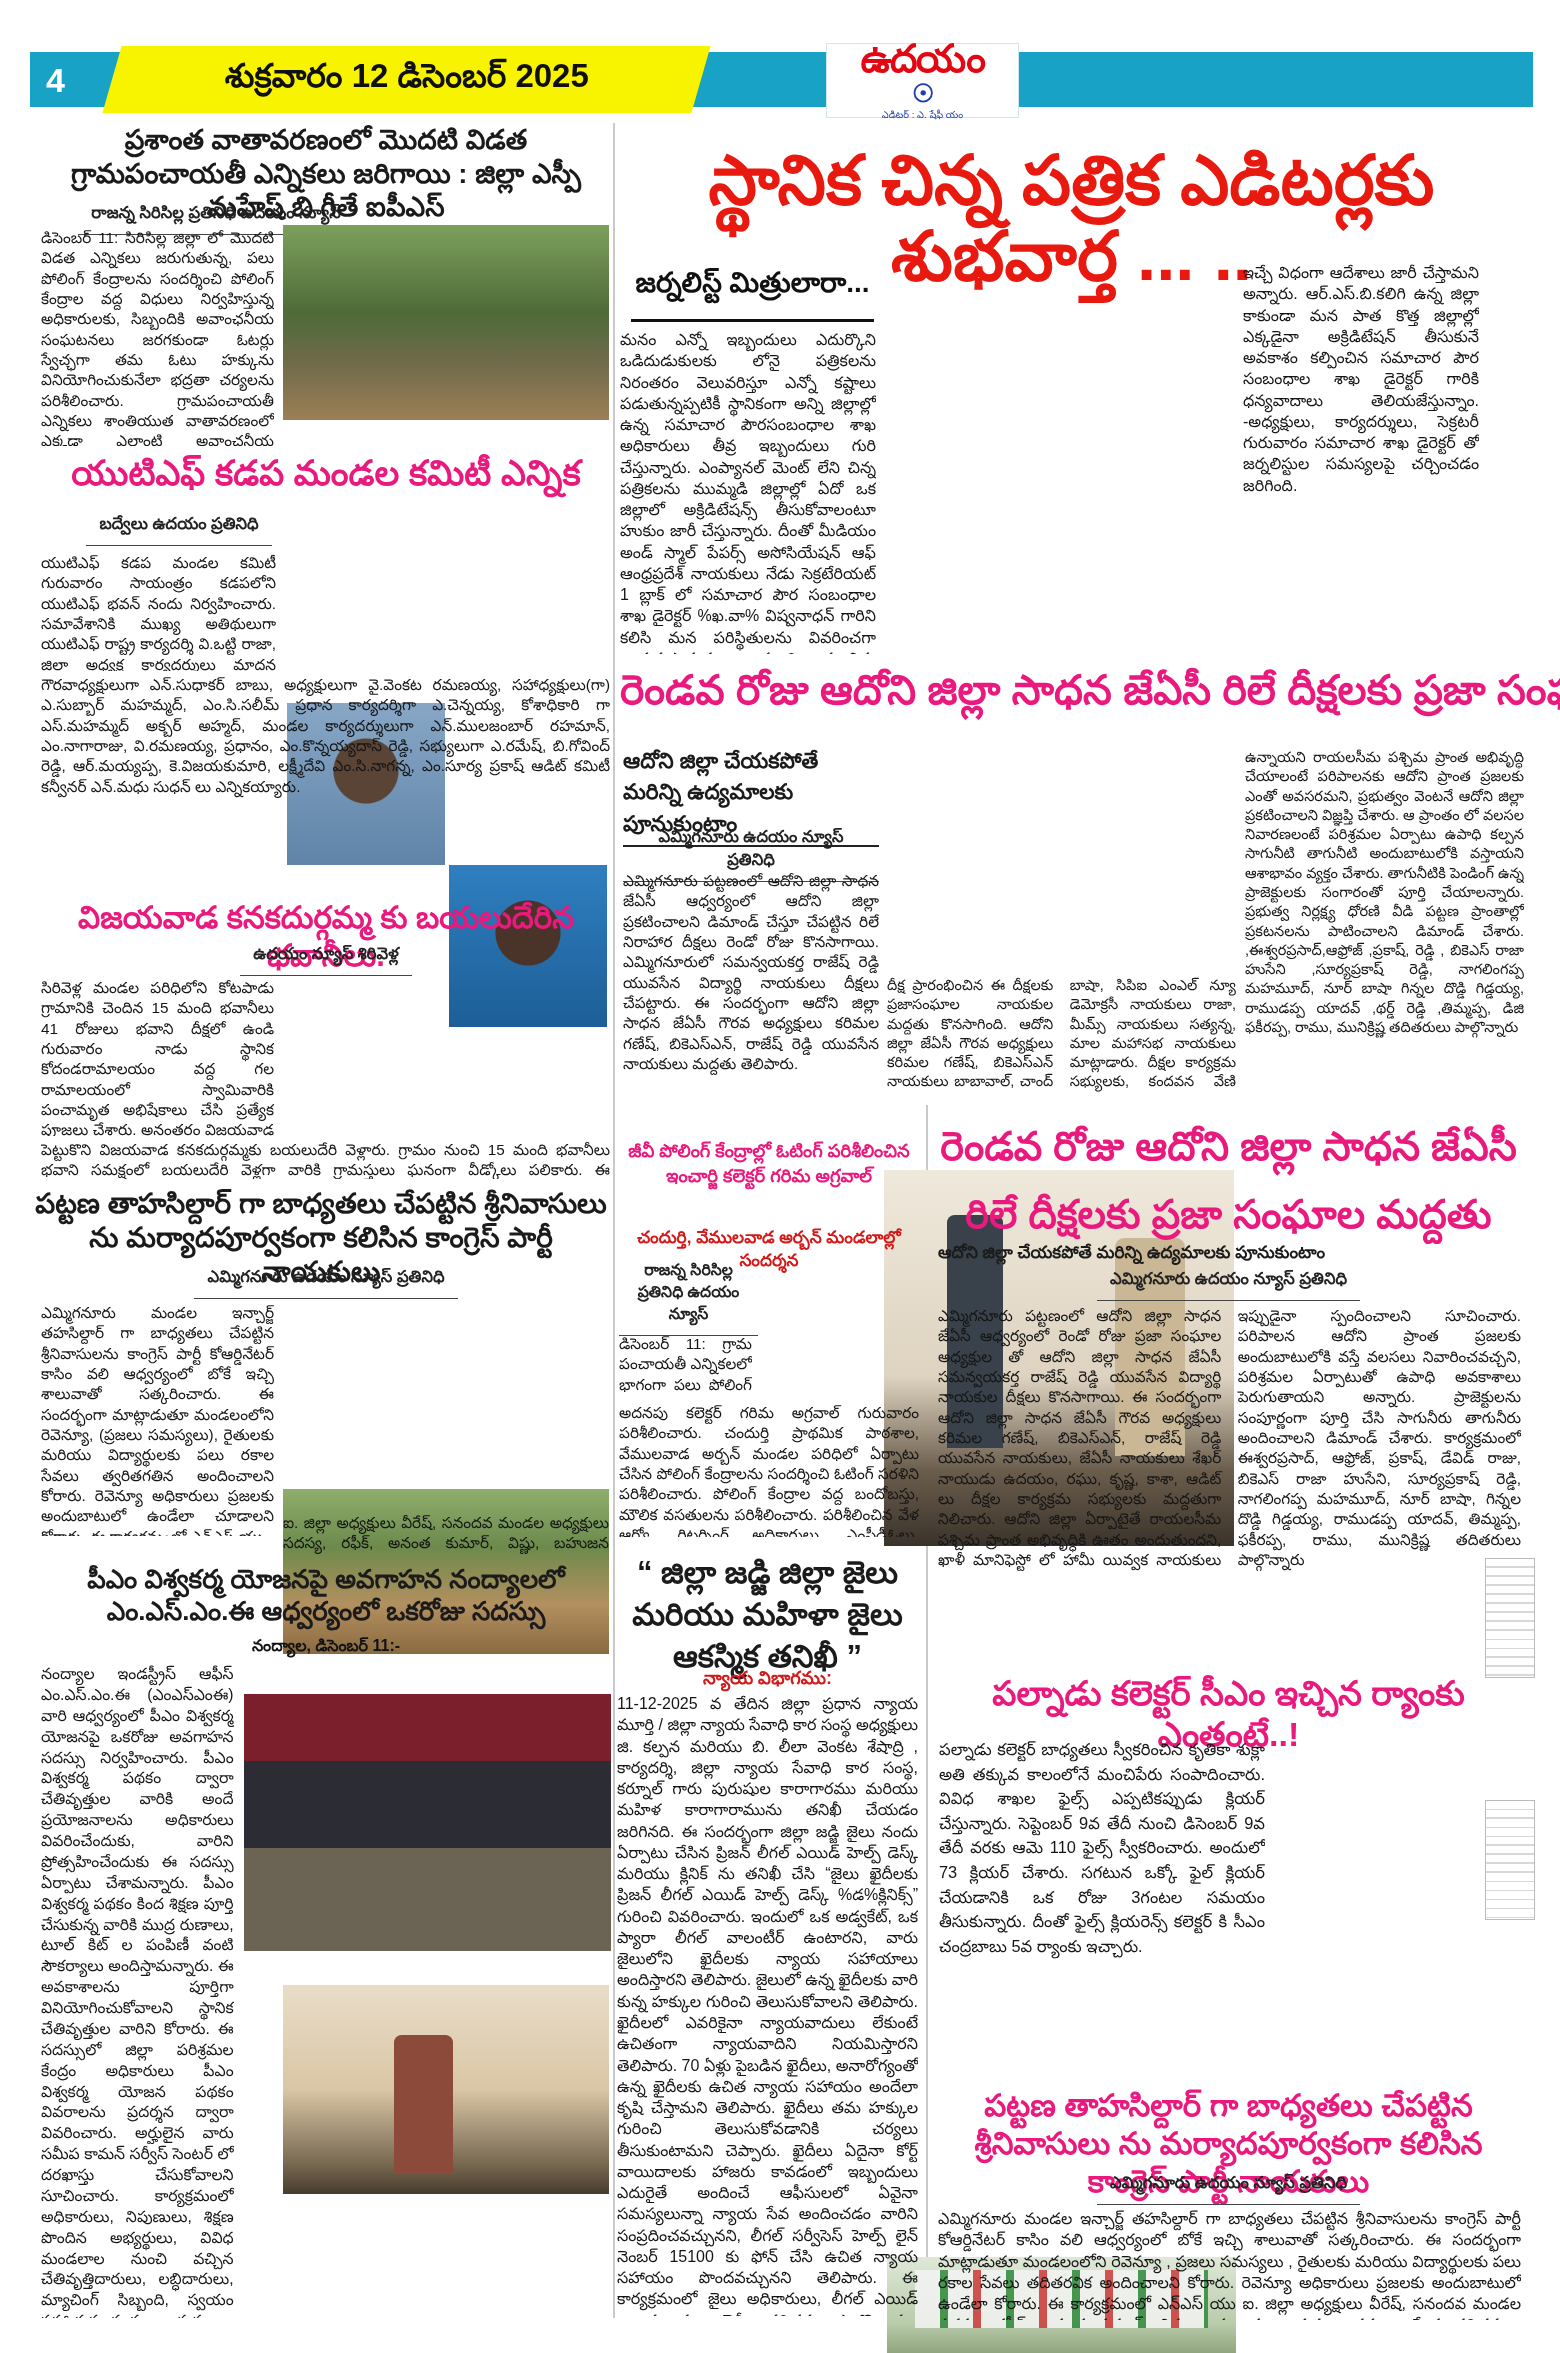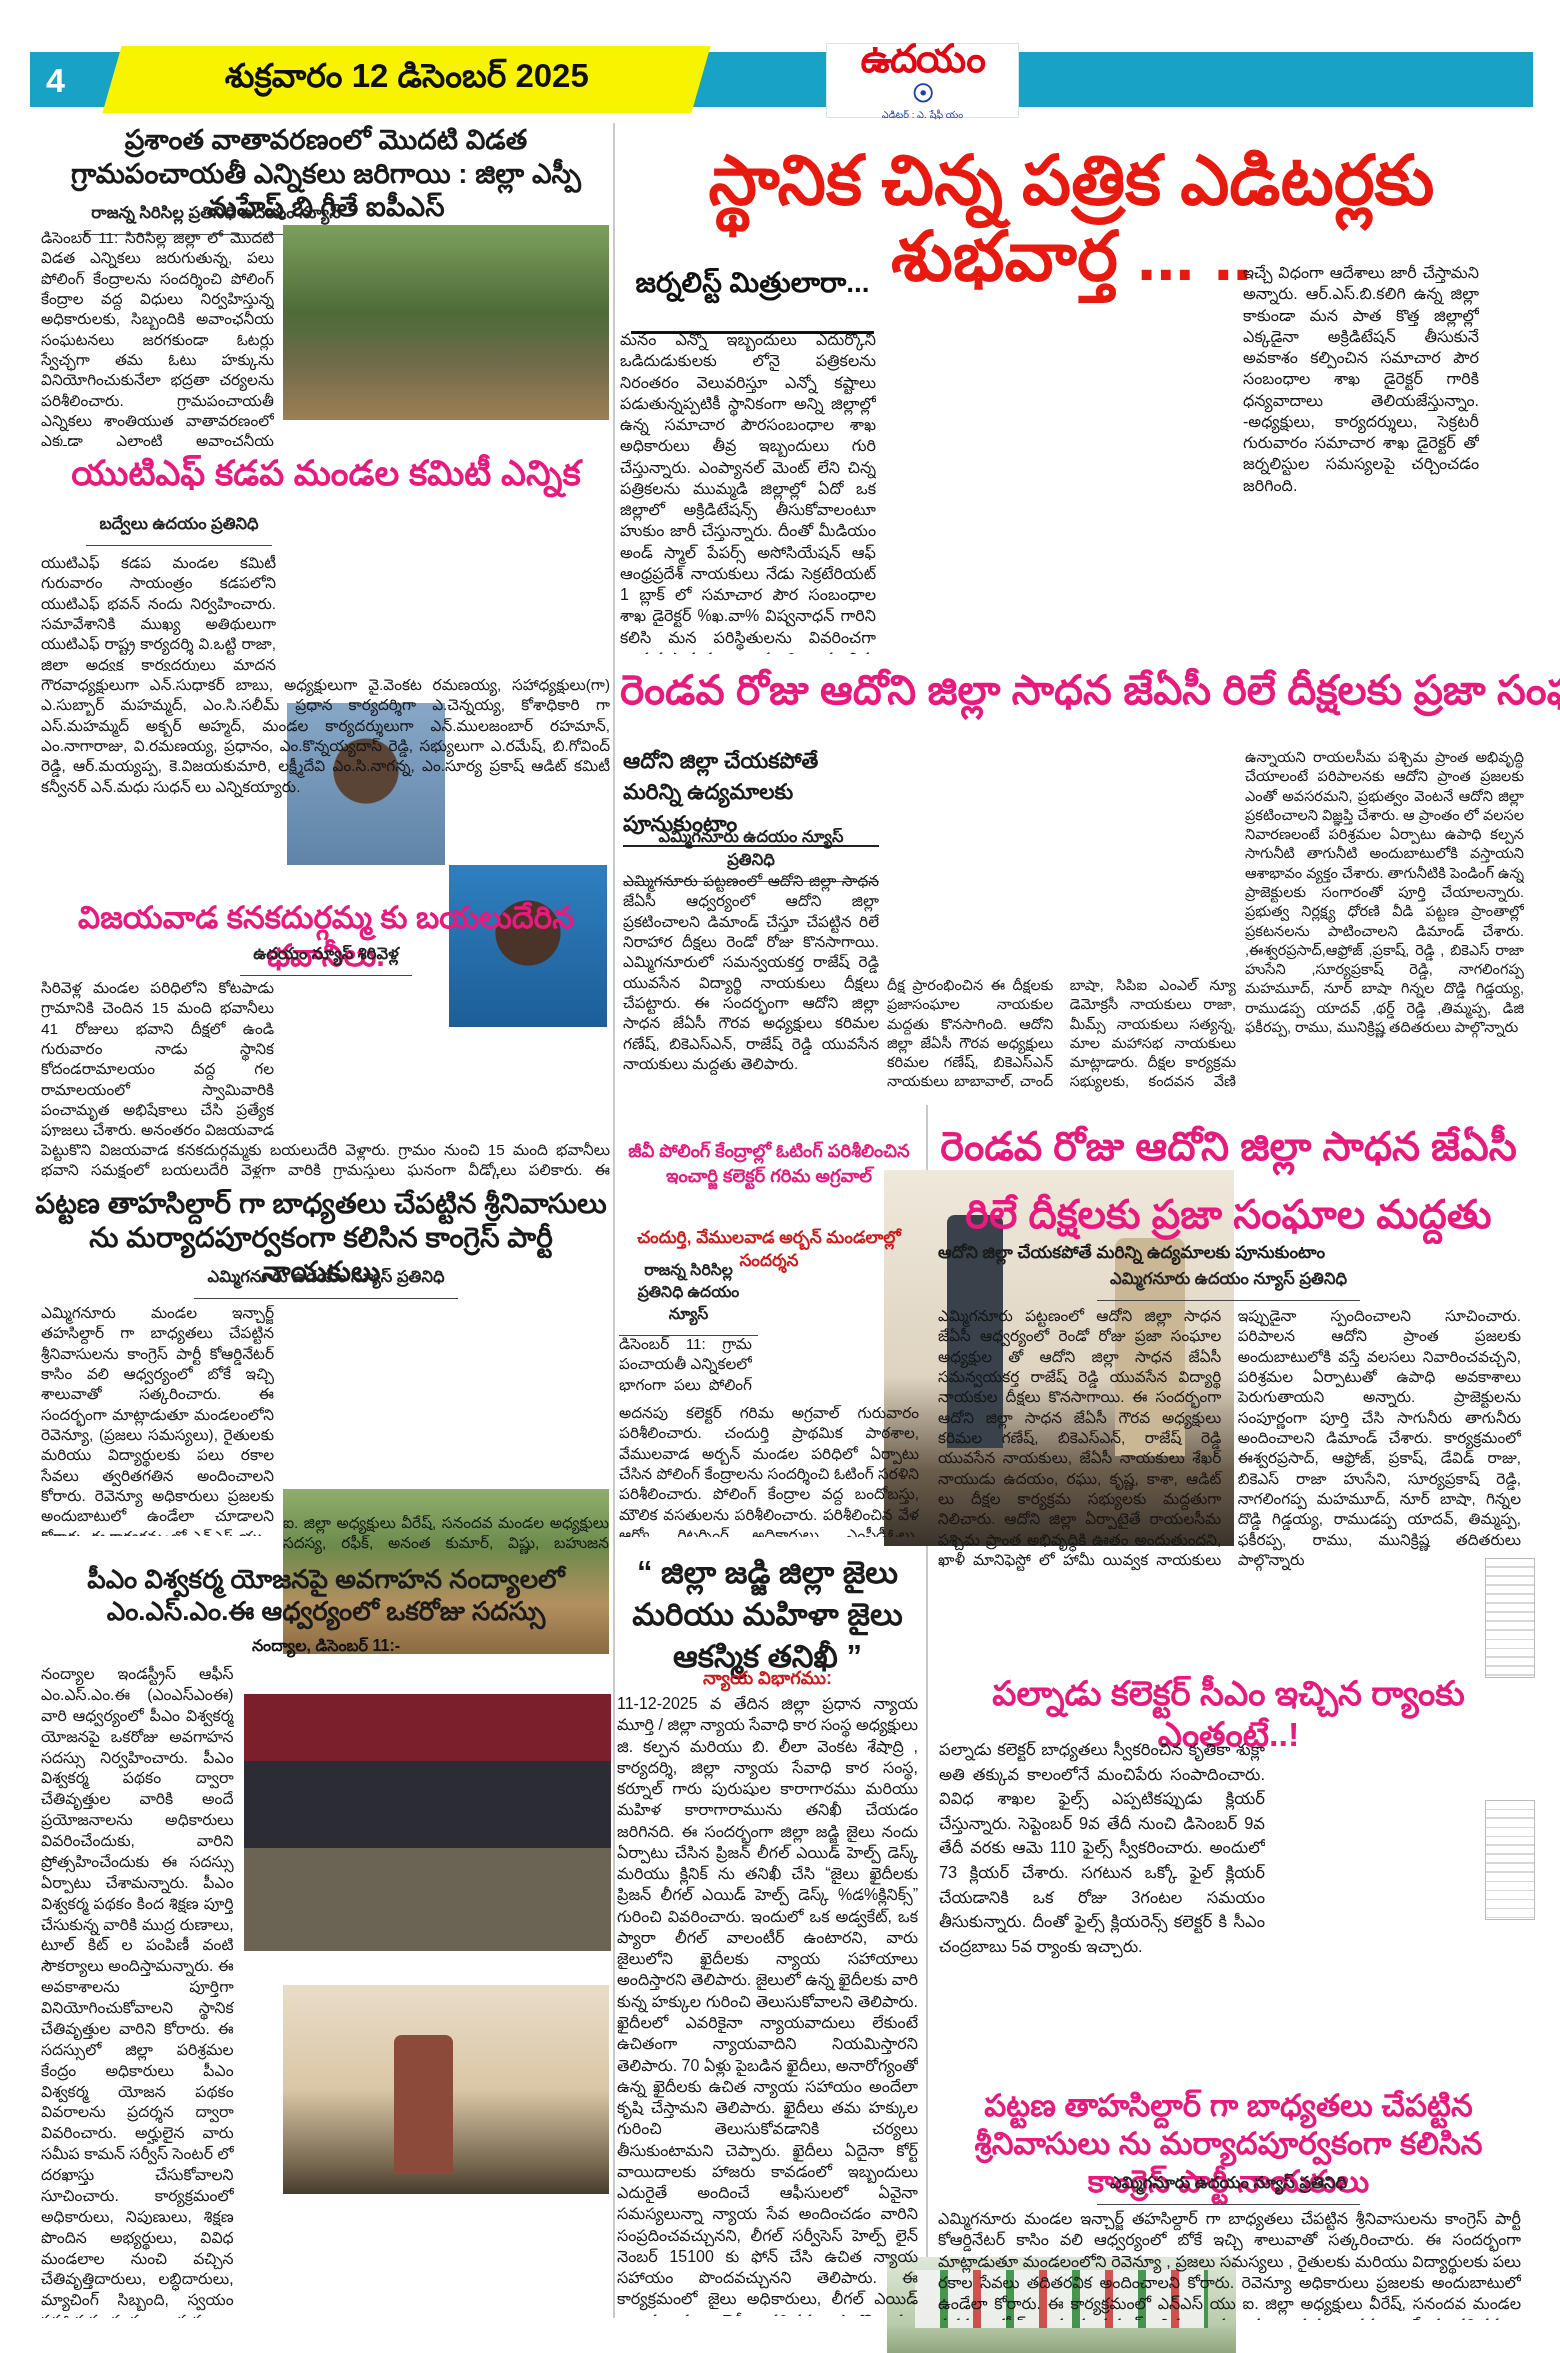--- a/index.html
+++ b/index.html
@@ -19,21 +19,21 @@
   .hl{font-weight:bold;text-align:center;line-height:1.22;}
   .hl-black{color:#1b1b1b;}
   .hl-pink{color:#e9197e;}
   .hl-redbig{color:#e8190f;font-size:69px;line-height:1.1;text-align:center;font-weight:bold;}
   .subhead-red{color:#d21a1a;font-weight:bold;text-align:center;}
   .subhead-dark{color:#1b1b1b;font-weight:bold;text-align:left;}
   .byline{font-weight:bold;text-align:center;font-size:16.4px;color:#222;}
   .byline .u{display:inline-block;border-bottom:1.5px solid #444;padding:0 13.4px 7.5px;}
   .bodytxt{font-size:15.3px;line-height:1.33;text-align:justify;overflow:hidden;color:#151515;}
   .cols2{column-count:2;column-gap:16.4px;}
-  .jr-sub{font-weight:bold;font-size:28px;border-bottom:3px solid #111;padding-bottom:25px;text-align:center;}
+  .jr-sub{font-weight:bold;font-size:28px;border-bottom:3px solid #111;padding-bottom:13px;text-align:center;}
   
   .photo{overflow:hidden;position:relative;background:#9aa;}
   .ph-trees{background:linear-gradient(180deg,#7da05c 0%,#4e6b38 45%,#6f6a4a 70%,#9c7f55 100%);}
   .ph-port1{background:radial-gradient(circle at 50% 42%,#5a4436 0 26%,rgba(0,0,0,0) 27%),linear-gradient(180deg,#88a7c6,#5f84a8);}
   .ph-port2{background:radial-gradient(circle at 50% 42%,#4a3328 0 26%,rgba(0,0,0,0) 27%),linear-gradient(180deg,#2f7fc0,#1d5e97);}
   .ph-crowd{background:linear-gradient(180deg,#8fae6d 0%,#6c8a4c 35%,#b3905f 70%,#8a6a41 100%);}
   .ph-hall{background:linear-gradient(180deg,#efe9dc 0%,#ded3c0 55%,#6b5d4c 80%,#3a332b 100%);}
   .ph-hall::before{content:"";position:absolute;left:18%;top:12%;width:16%;height:62%;background:#39424a;border-radius:7.5px 7.5px 0 0;}
   .ph-hall::after{content:"";position:absolute;right:14%;top:18%;width:20%;height:58%;background:#c9b795;border-radius:9px 9px 0 0;}
   .ph-doc{background:repeating-linear-gradient(180deg,#ffffff 0 7.5px,#d8d8d8 7.5px 9px);border:0.7px solid #bbb;}

